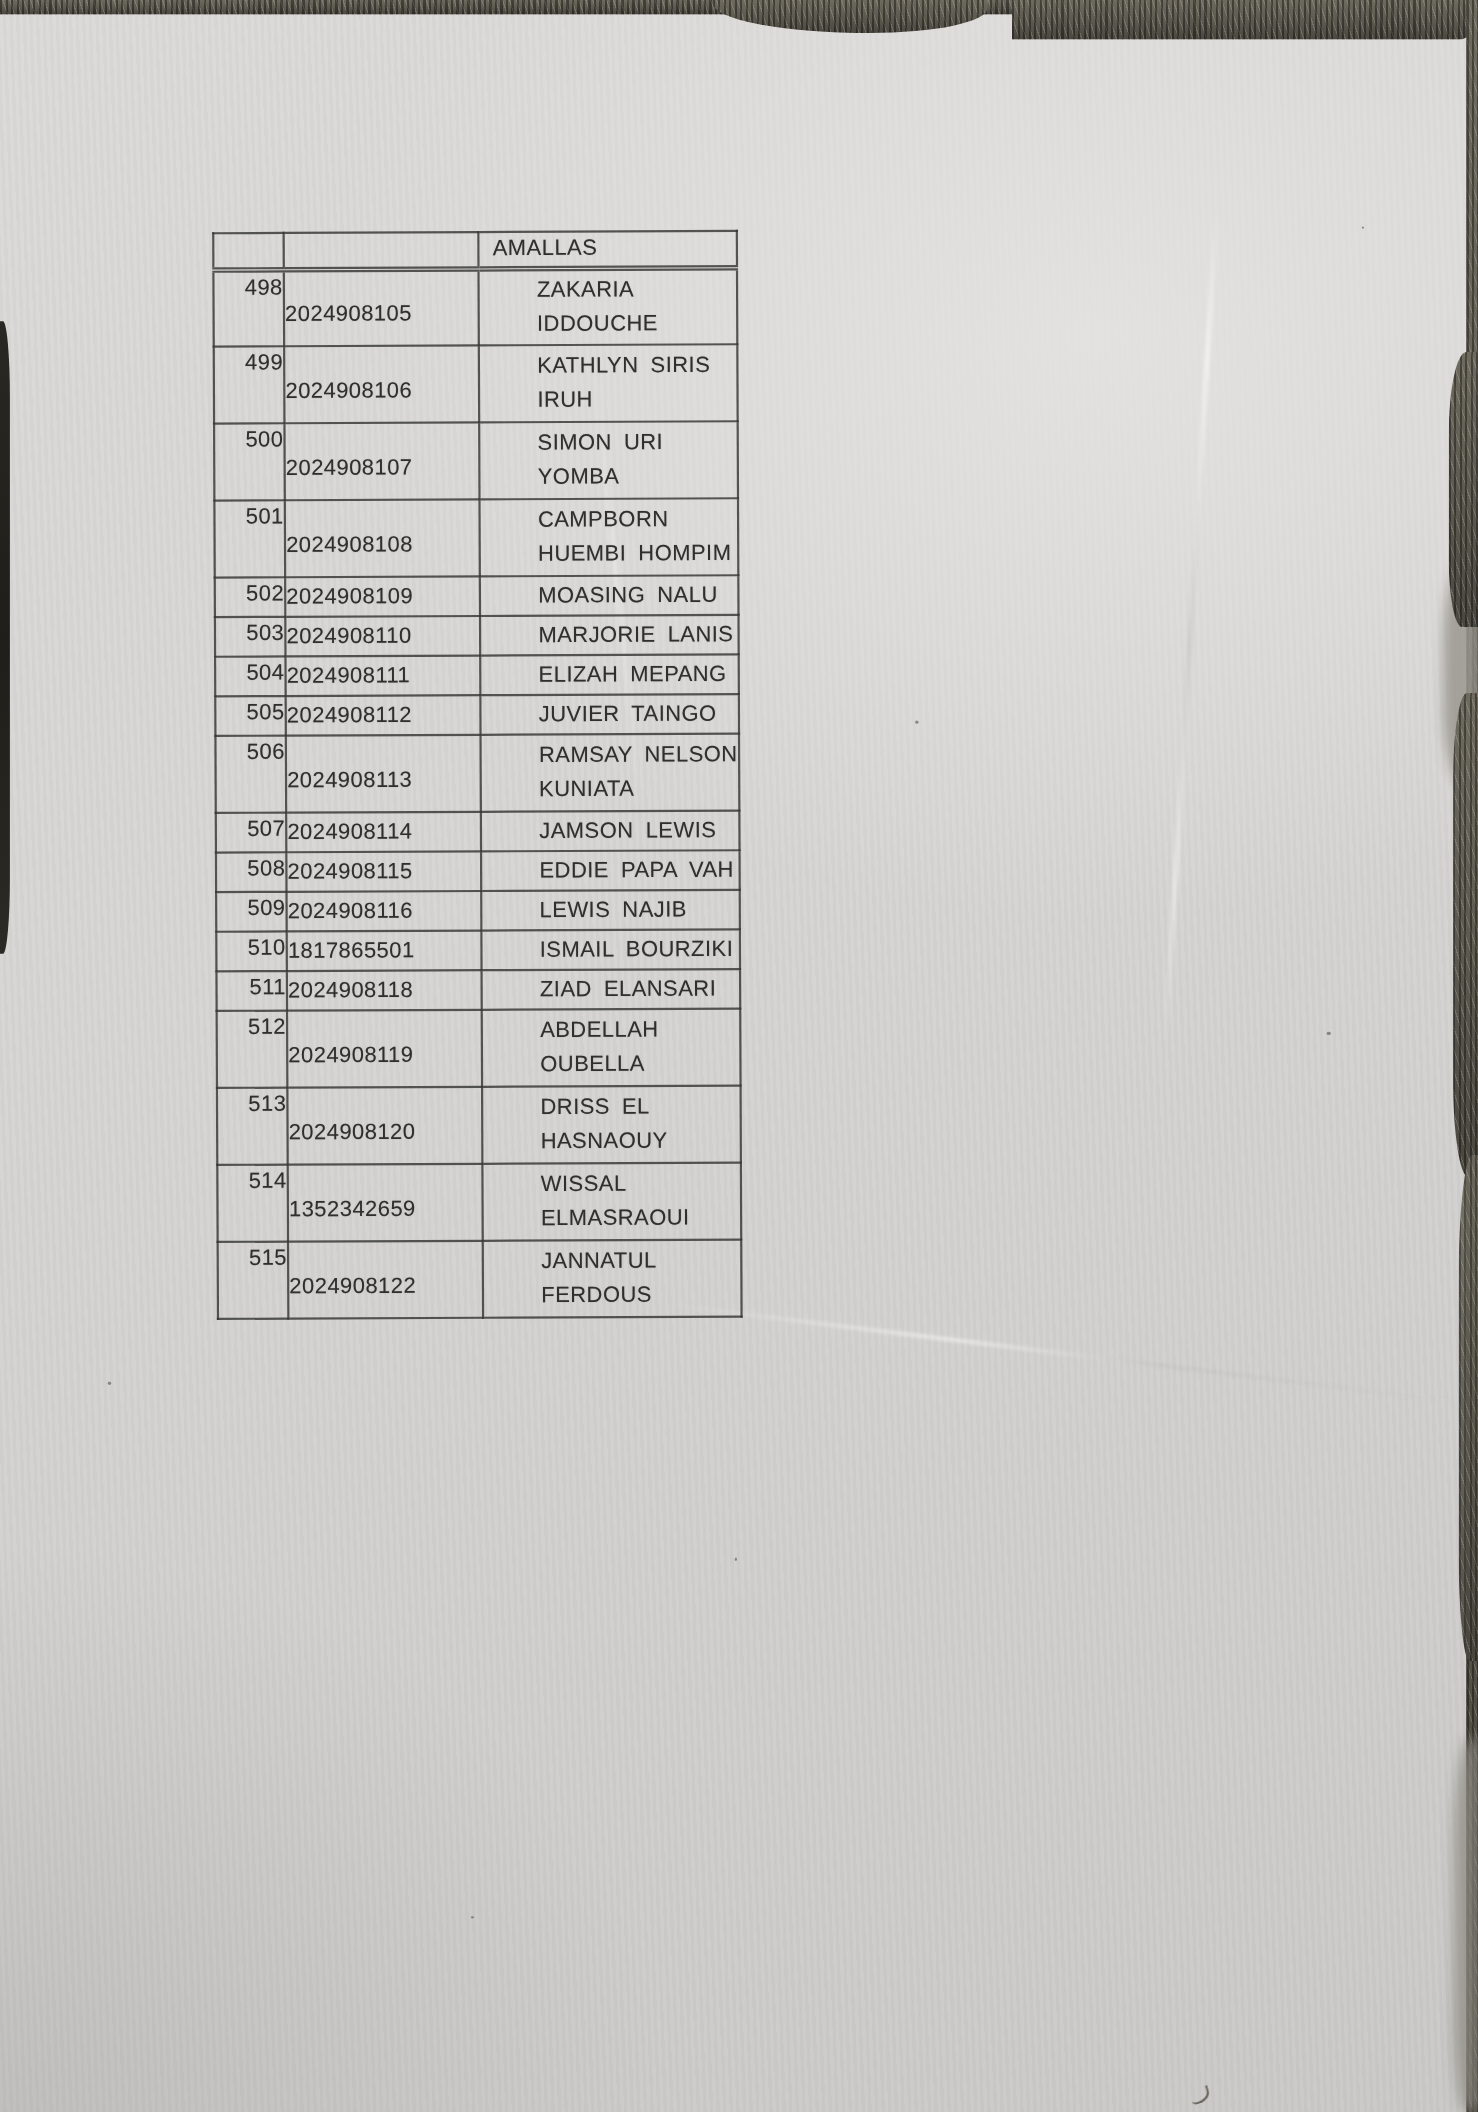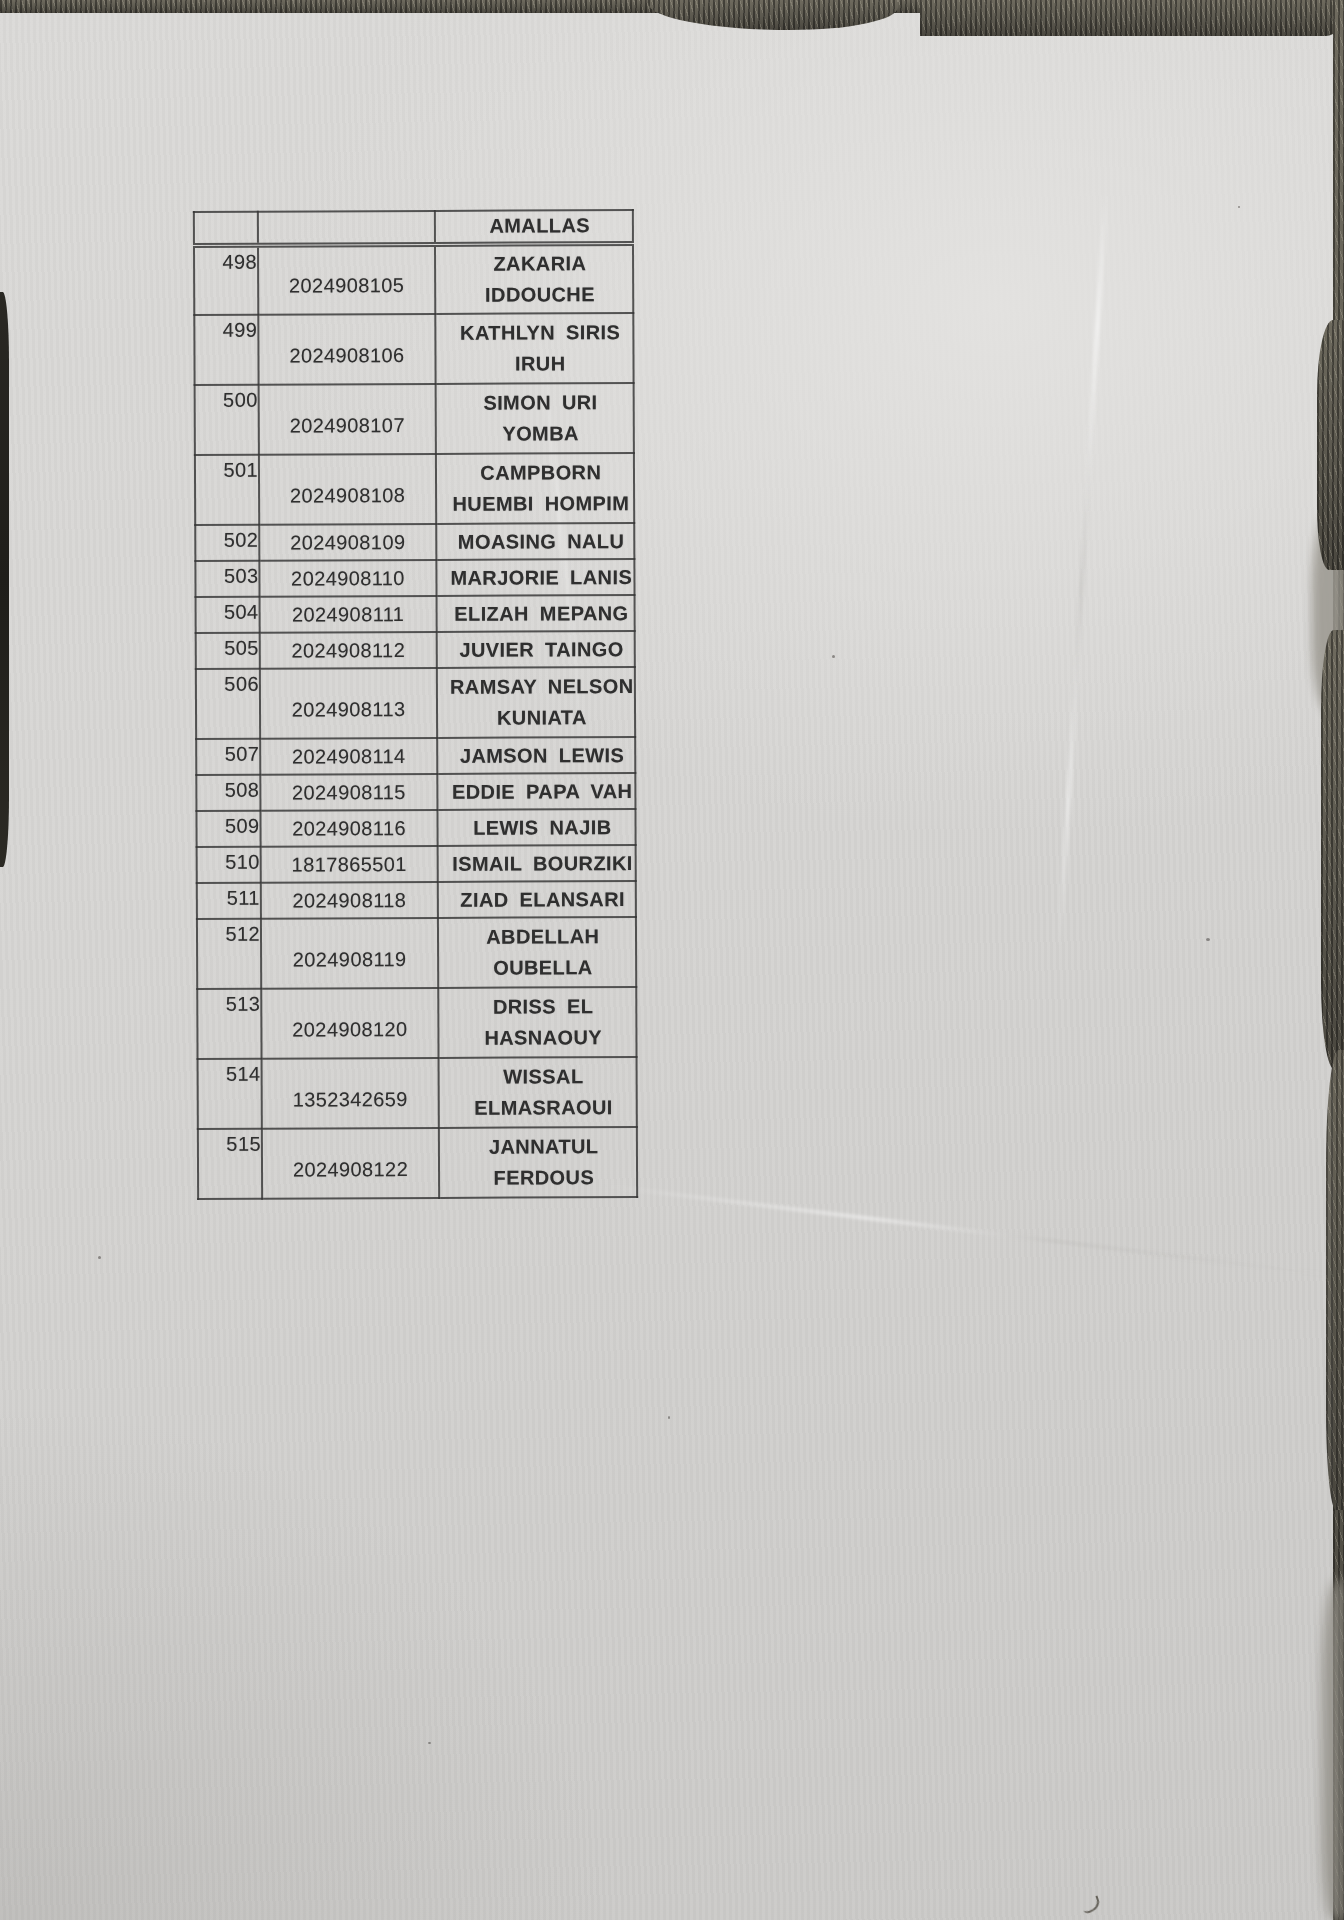--- a/index.html
+++ b/index.html
@@ -77,24 +77,24 @@
   #roster td{
     border:2px solid rgba(52,52,52,.82);
     font-size:20px;
     padding:0;
   }
   #roster thead tr{height:33px;}
   #roster thead td{border-bottom:5px double rgba(52,52,52,.82);}
   #roster tr.single{height:36px;}
   #roster tr.tall{height:70px;}
   .c-no{width:62px;text-align:right;vertical-align:top;padding-top:3px !important;}
-  .c-id{width:175px;text-align:center;vertical-align:middle;}
+  .c-id{width:175px;vertical-align:middle;}
   tr.tall .c-id{padding-top:12px !important;}
-  .c-name{width:180px;text-align:center;vertical-align:middle;padding-left:12px !important;word-spacing:5px;font-size:19.5px;font-weight:bold;}
-  .c-name div{line-height:31px;white-space:nowrap;}
+  .c-name{width:180px;text-align:left;vertical-align:middle;padding-left:12px !important;word-spacing:5px;font-size:19.5px;}
+  .c-name div{line-height:31px;white-space:nowrap;margin-left:40px;}
 </style>
 </head>
 <body>
 
 <div class="paper"></div>
 
 <div class="crease crease-right"></div>
 <div class="crease crease-mid"></div>
 <div class="crease crease-low"></div>
 

